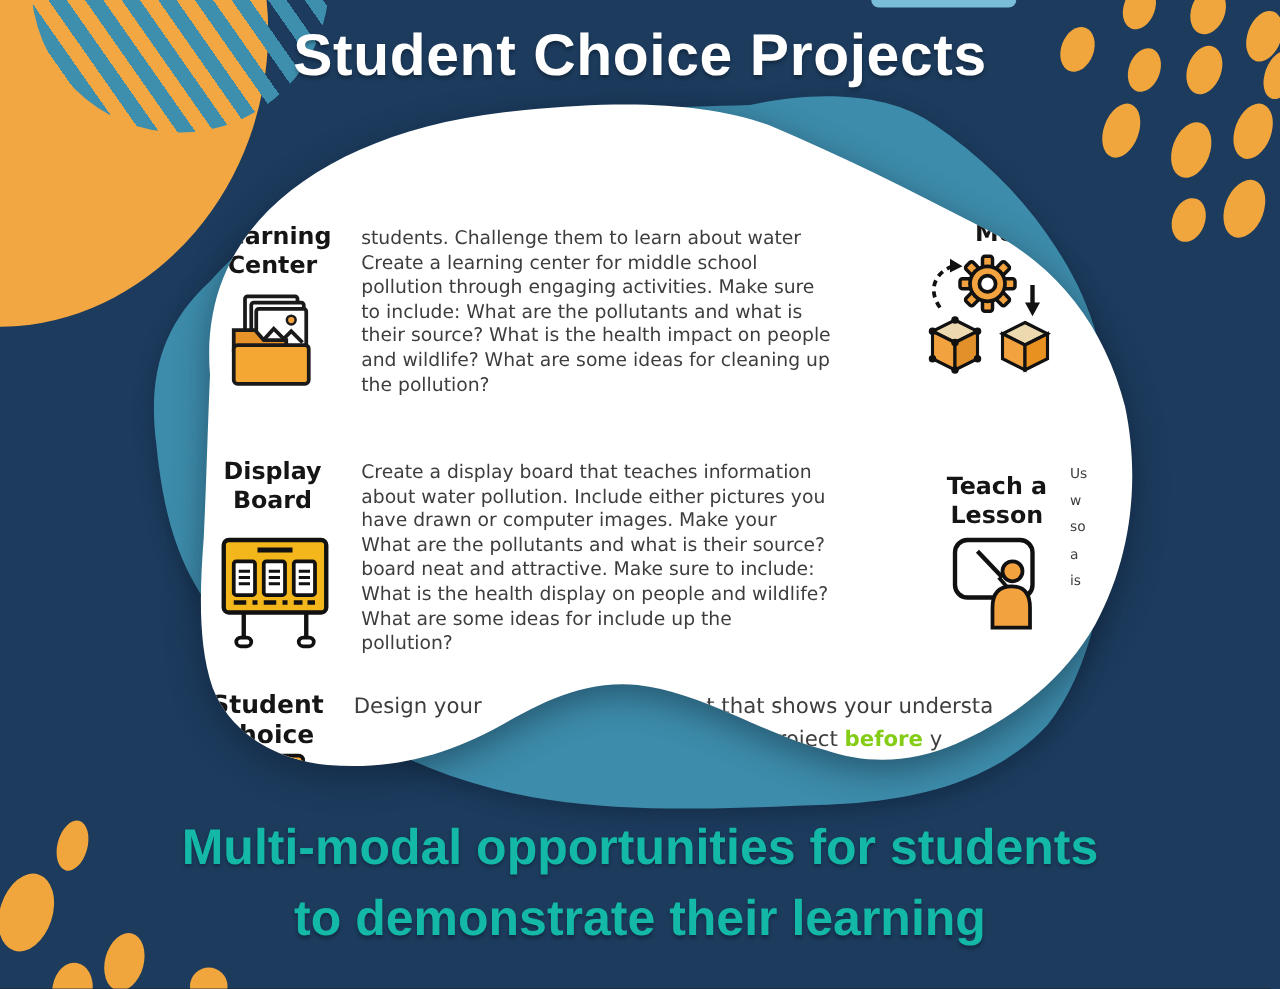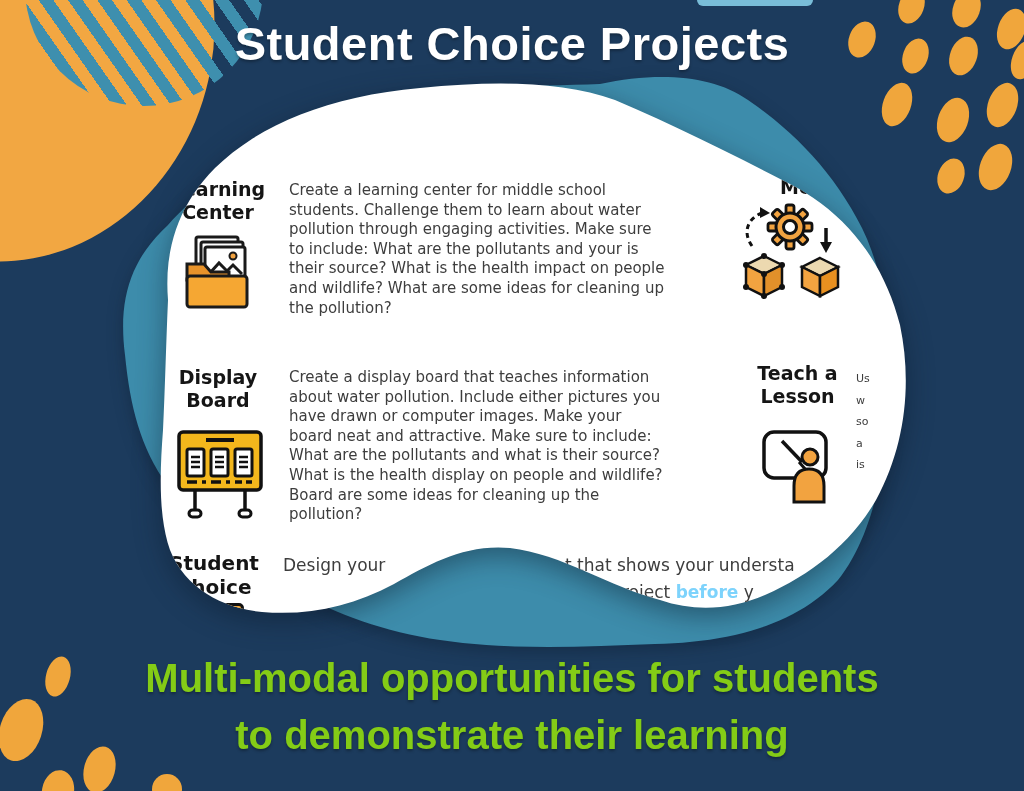--- a/index.html
+++ b/index.html
@@ -24,29 +24,29 @@
 
   
   .worksheet{position:absolute;inset:0;
     clip-path:path('M 168 300 C 164 250 178 205 215 168 C 260 124 330 96 420 88 C 500 80 565 82 615 100 C 672 124 728 152 788 183 C 846 212 884 262 900 325 C 912 382 906 445 876 500 C 850 545 810 575 765 595 C 730 610 695 612 660 600 C 610 587 562 554 510 548 C 464 544 430 564 394 584 C 352 606 310 616 262 612 C 222 608 185 588 170 550 C 158 515 160 470 163 430 C 165 390 166 345 168 300 Z');
     font-family:"DejaVu Sans",sans-serif;color:#3d3d3d;}
   .ws-abs{position:absolute;}
   .row-label{font-weight:bold;color:#151515;font-size:19px;line-height:1.22;
       text-align:center;}
   .para{font-size:15px;line-height:19.6px;white-space:nowrap;}
   .frag{position:absolute;font-size:17px;white-space:nowrap;}
-  .frag b{color:#7dd3fc;}
+  .frag b{color:#84cc16;}
   .clip-col{font-size:11px;line-height:21.5px;}
 
   
   .poster-title{position:absolute;left:0;right:0;top:16px;text-align:center;
       font-size:47px;font-weight:bold;color:#ffffff;letter-spacing:.5px;
       text-shadow:0 2px 3px rgba(0,0,0,.30);}
   .caption{position:absolute;left:0;right:0;top:650px;text-align:center;
-      font-size:40px;font-weight:bold;color:#84cc16;line-height:1.42;
+      font-size:40px;font-weight:bold;color:#14b8a6;line-height:1.42;
       text-shadow:0 2px 3px rgba(0,0,0,.30);}
 </style>
 </head>
 <body>
 
 <div class="canvas">
 
   <div class="orange-corner-blob"></div>
   <div class="striped-circle"></div>
   <div class="top-sliver"></div>
@@ -85,24 +85,24 @@
         <rect x="12" y="3" width="42" height="32" rx="2"></rect>
         <rect x="17" y="8" width="42" height="32" rx="2"></rect>
         <rect x="21" y="13" width="40" height="30" rx="2"></rect>
       </g>
       <circle cx="49" cy="22" r="3.5" fill="#f2a340" stroke="#1a1a1a" stroke-width="2"></circle>
       <path d="M25 40 l10 -11 8 8 6 -6 9 9" fill="none" stroke="#1a1a1a" stroke-width="3"></path>
       <path d="M3 30 h17 l7 8 h18 v8 H3 Z" fill="#e8932a" stroke="#1a1a1a" stroke-width="3"></path>
       <rect x="3" y="42" width="60" height="31" rx="3" fill="#f5a733" stroke="#1a1a1a" stroke-width="3"></rect>
     </svg>
     <div class="ws-abs para" style="left:289px;top:181px">
+      <div>students.  Challenge them to learn about water</div>
       <div>Create a learning center for middle school</div>
-      <div>students.  Challenge them to learn about water</div>
       <div>pollution through engaging activities. Make sure</div>
-      <div>to include:  What are the pollutants and your is</div>
+      <div>to include:  What are the pollutants and what is</div>
       <div>their source? What is the health impact on people</div>
       <div>and wildlife?  What are some ideas for cleaning up</div>
       <div>the pollution?</div>
     </div>
 
     <div class="ws-abs row-label" style="left:168px;top:366px;width:100px;">Display Board</div>
     <svg class="ws-abs" style="left:176px;top:428px" width="88" height="92" viewBox="0 0 88 92">
       <g stroke="#111" stroke-width="3.5" fill="none">
         <path d="M19 62 v22"></path>
           <path d="M69 62 v22"></path>
@@ -120,24 +120,24 @@
         <path d="M15 29 h9 M15 34 h9 M15 39 h9"></path>
         <path d="M39 29 h9 M39 34 h9 M39 39 h9"></path>
         <path d="M63 29 h9 M63 34 h9 M63 39 h9"></path>
         <path d="M11 54 h10 M26 54 h4 M35 54 h10 M50 54 h4 M59 54 h7 M70 54 h6" stroke-width="3.5"></path>
       </g>
     </svg>
     <div class="ws-abs para" style="left:289px;top:368px">
       <div>Create a display board that teaches information</div>
       <div>about water pollution.  Include either pictures you</div>
       <div>have drawn or computer images.  Make your</div>
+      <div>What are the pollutants and what is their source?</div>
       <div>board neat and attractive. Make sure to include:</div>
-      <div>What are the pollutants and what is their source?</div>
       <div>What is the health display on people and wildlife?</div>
-      <div>Board are some ideas for cleaning up the</div>
+      <div>What are some ideas for include up the</div>
       <div>pollution?</div>
     </div>
 
     <div class="ws-abs row-label" style="left:158px;top:551px;width:112px;font-size:20px;">Student Choice</div>
     <div class="ws-abs" style="left:192px;top:603px;width:46px;height:16px;background:#f5a733;border:3px solid #111;border-radius:5px 5px 0 0;"></div>
     <span class="frag" style="left:283px;top:555px">Design your</span>
     <span class="frag" style="left:565px;top:555px">t that shows your understa</span>
     <span class="frag" style="left:283px;top:608px">your t</span>
     <span class="frag" style="left:622px;top:582px"><span>roject </span><b>before</b><span> y</span></span>
 
@@ -175,21 +175,21 @@
           <circle cx="22" cy="40" r="3"></circle>
         </g>
       </g>
       <g transform="translate(64,58)">
         <path d="M20 0 L38 9 20 18 2 9 Z" fill="#ecd9b0" stroke="#111" stroke-width="2.5"></path>
         <path d="M2 9 L20 18 V38 L2 29 Z" fill="#f2a340" stroke="#111" stroke-width="2.5"></path>
         <path d="M38 9 L20 18 V38 L38 29 Z" fill="#e89020" stroke="#111" stroke-width="2.5"></path>
       </g>
     </svg>
 
-    <div class="ws-abs row-label" style="left:745px;top:362px;width:105px;">Teach a Lesson</div>
+    <div class="ws-abs row-label" style="left:745px;top:378px;width:105px;">Teach a Lesson</div>
     <svg class="ws-abs" style="left:760px;top:424px" width="80" height="80" viewBox="0 0 80 80">
       <rect x="4" y="8" width="62" height="46" rx="10" fill="#ffffff" stroke="#111" stroke-width="3.5"></rect>
       <line x1="22" y1="17" x2="42" y2="38" stroke="#111" stroke-width="3.5"></line>
       <circle cx="50" cy="33" r="8" fill="#f2a340" stroke="#111" stroke-width="3"></circle>
       <path d="M34 78 v-16 q0-17 15-17 q15 0 15 17 v16 z" fill="#f2a340" stroke="#111" stroke-width="3"></path>
       <path d="M46 46 l-7 -8" stroke="#111" stroke-width="3"></path>
     </svg>
 
     <div class="ws-abs clip-col" style="left:856px;top:368px">
       <div>Us</div>

